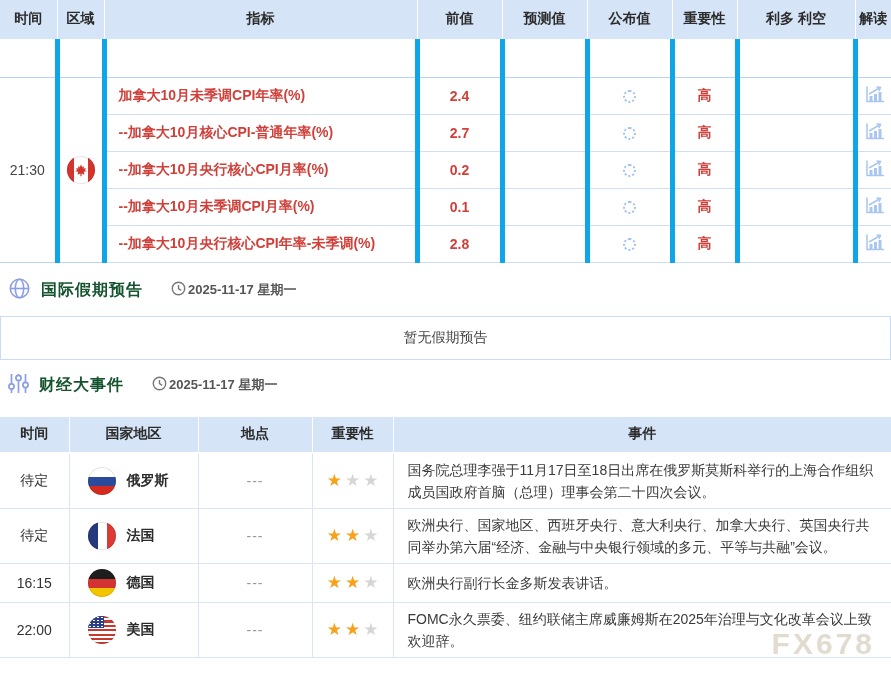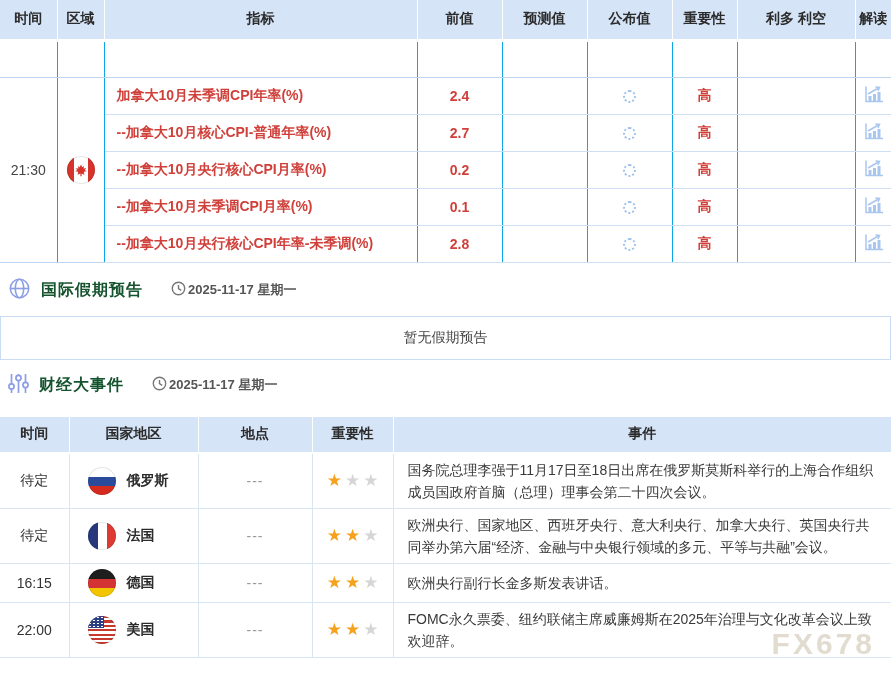--- a/index.html
+++ b/index.html
@@ -7,21 +7,21 @@
     font-family:"Liberation Sans","DejaVu Sans",sans-serif; color:#333; }
   .page { position:relative; width:891px; height:676px; }
 
   
   table { border-collapse:collapse; width:891px; table-layout:fixed; }
   .cal-table thead th {
     background:#d6e4f7; height:40px; font-size:14px; font-weight:bold; color:#2b2b2b;
     border-right:1px solid #fff; border-bottom:3px solid #fff; text-align:center;
   }
   .cal-table thead th:last-child { border-right:none; }
-  .cal-table td { border-right:1px solid #0ea5e9; border-bottom:1px solid #cfe0f4;
+  .cal-table td { border-right:5px solid #0ea5e9; border-bottom:1px solid #cfe0f4;
     text-align:center; font-size:14px; vertical-align:middle; }
   .cal-table td:last-child { border-right:none; }
   .cal-table tr.sliver td { height:8px; border-bottom:1px solid #bcd4f0; }
   .cal-table tbody tr { height:37px; }
   .c-time { color:#444; border-bottom:1px solid #bcd4f0 !important; }
   .c-region { border-bottom:1px solid #bcd4f0 !important; }
   .c-ind { text-align:left !important; padding-left:12px; color:#d0403a; font-weight:bold; }
   .c-prev { color:#d0403a; font-weight:bold; }
   .c-imp { color:#d0403a; font-weight:bold; }
   .spinner { display:inline-block; width:13px; height:13px; border:2px dotted #9fc0ea;

